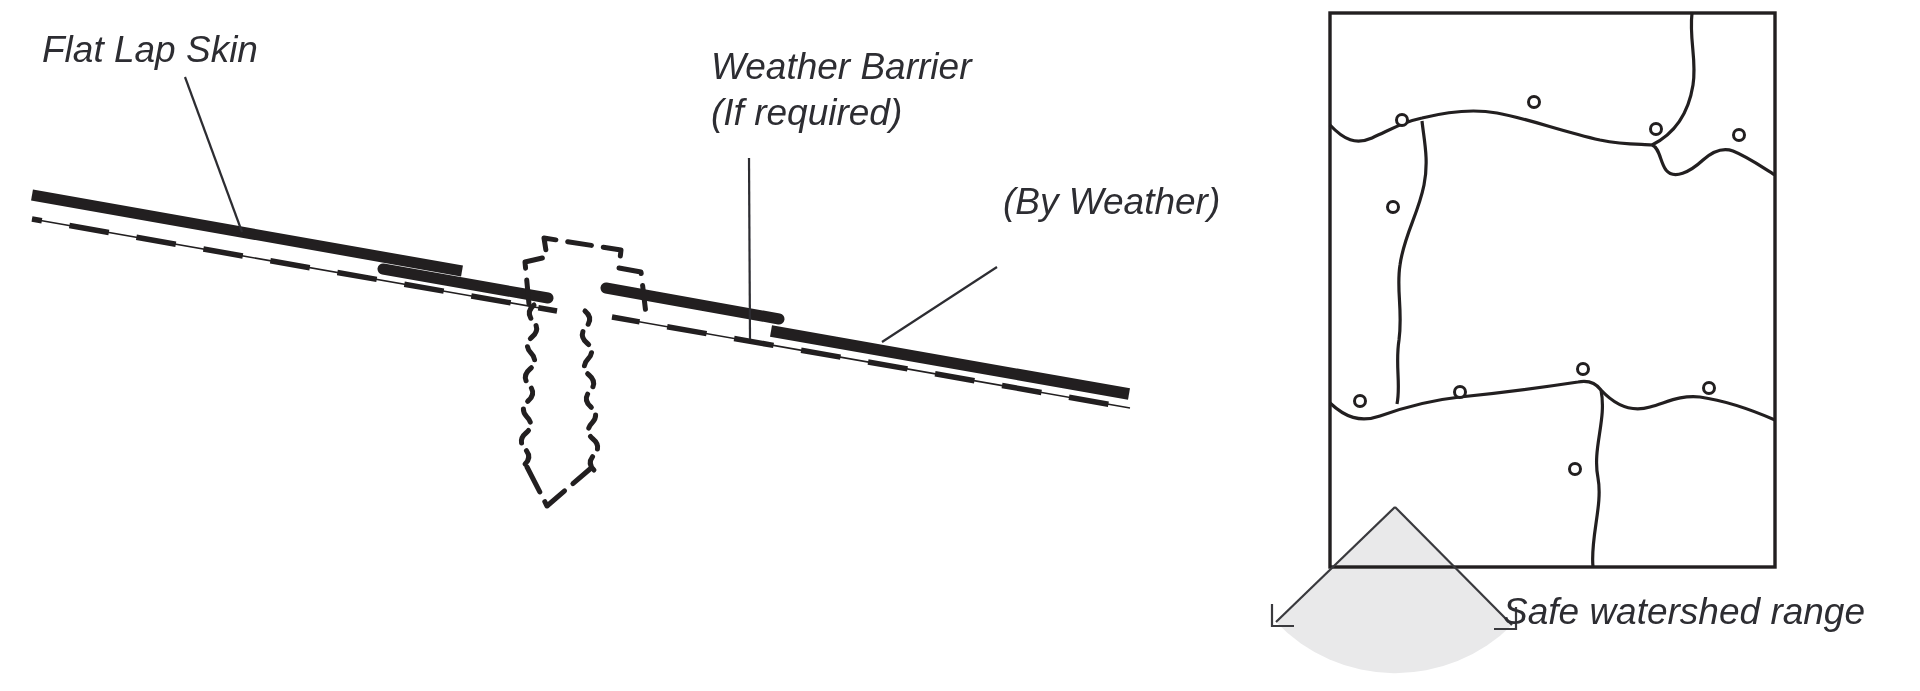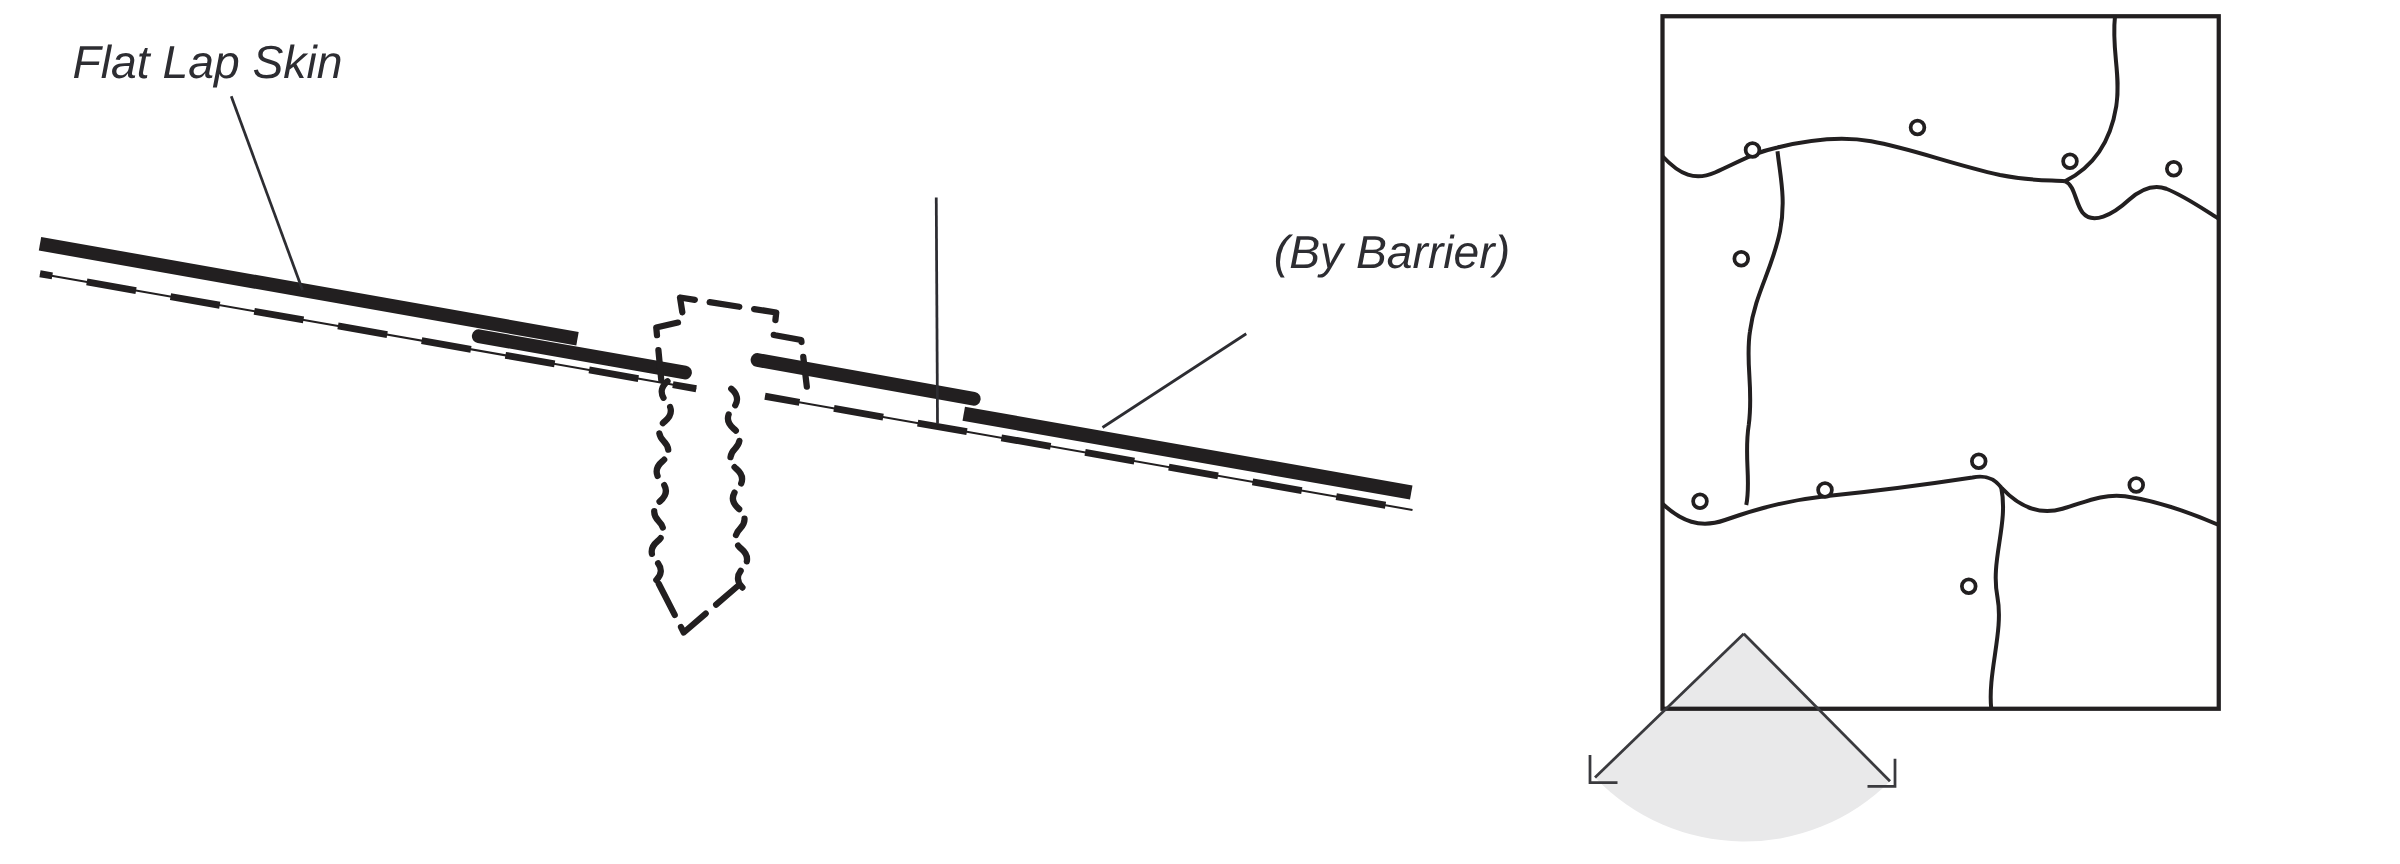--- a/index.html
+++ b/index.html
@@ -19,21 +19,21 @@
   .drawing{position:absolute;inset:0;}
   .callout{
     position:absolute;
     font-style:italic;
     font-size:37px;
     line-height:1.24;
     color:var(--label);
     letter-spacing:0px;
     white-space:nowrap;
   }
-  .callout .line{display:block;margin-left:16px;}
+  .callout .line{display:block;}
 </style>
 </head>
 <body>
 
 <div class="canvas">
 
   <svg class="drawing" width="1920" height="691" viewBox="0 0 1920 691" fill="none" stroke-linecap="butt">
 
     <g stroke="var(--ink)">
 
@@ -108,19 +108,26 @@
       <line x1="1395" y1="507" x2="1512" y2="625" stroke="#3a3a3e" stroke-width="2.2"></line>
       <path d="M 1294 626 L 1272 626 L 1272 604" stroke="#3a3a3e" stroke-width="2.2"></path>
       <path d="M 1494 629 L 1516 629 L 1516 607" stroke="#3a3a3e" stroke-width="2.2"></path>
     </g>
   </svg>
 
   <div class="callout" style="left:42px;top:27px">
     <span class="line">Flat Lap Skin</span>
   </div>
 
+  <div class="callout" style="left:711px;top:44px">
+    <span class="line">Weather Barrier</span>
+    <span class="line">(If required)</span>
+  </div>
 
   <div class="callout" style="left:1003px;top:179px">
-    <span class="line">(By Barrier)</span>
+    <span class="line">(By Weather)</span>
   </div>
 
+  <div class="callout" style="left:1503px;top:589px">
+    <span class="line">Safe watershed range</span>
+  </div>
 
 </div>
 
 </body></html>

